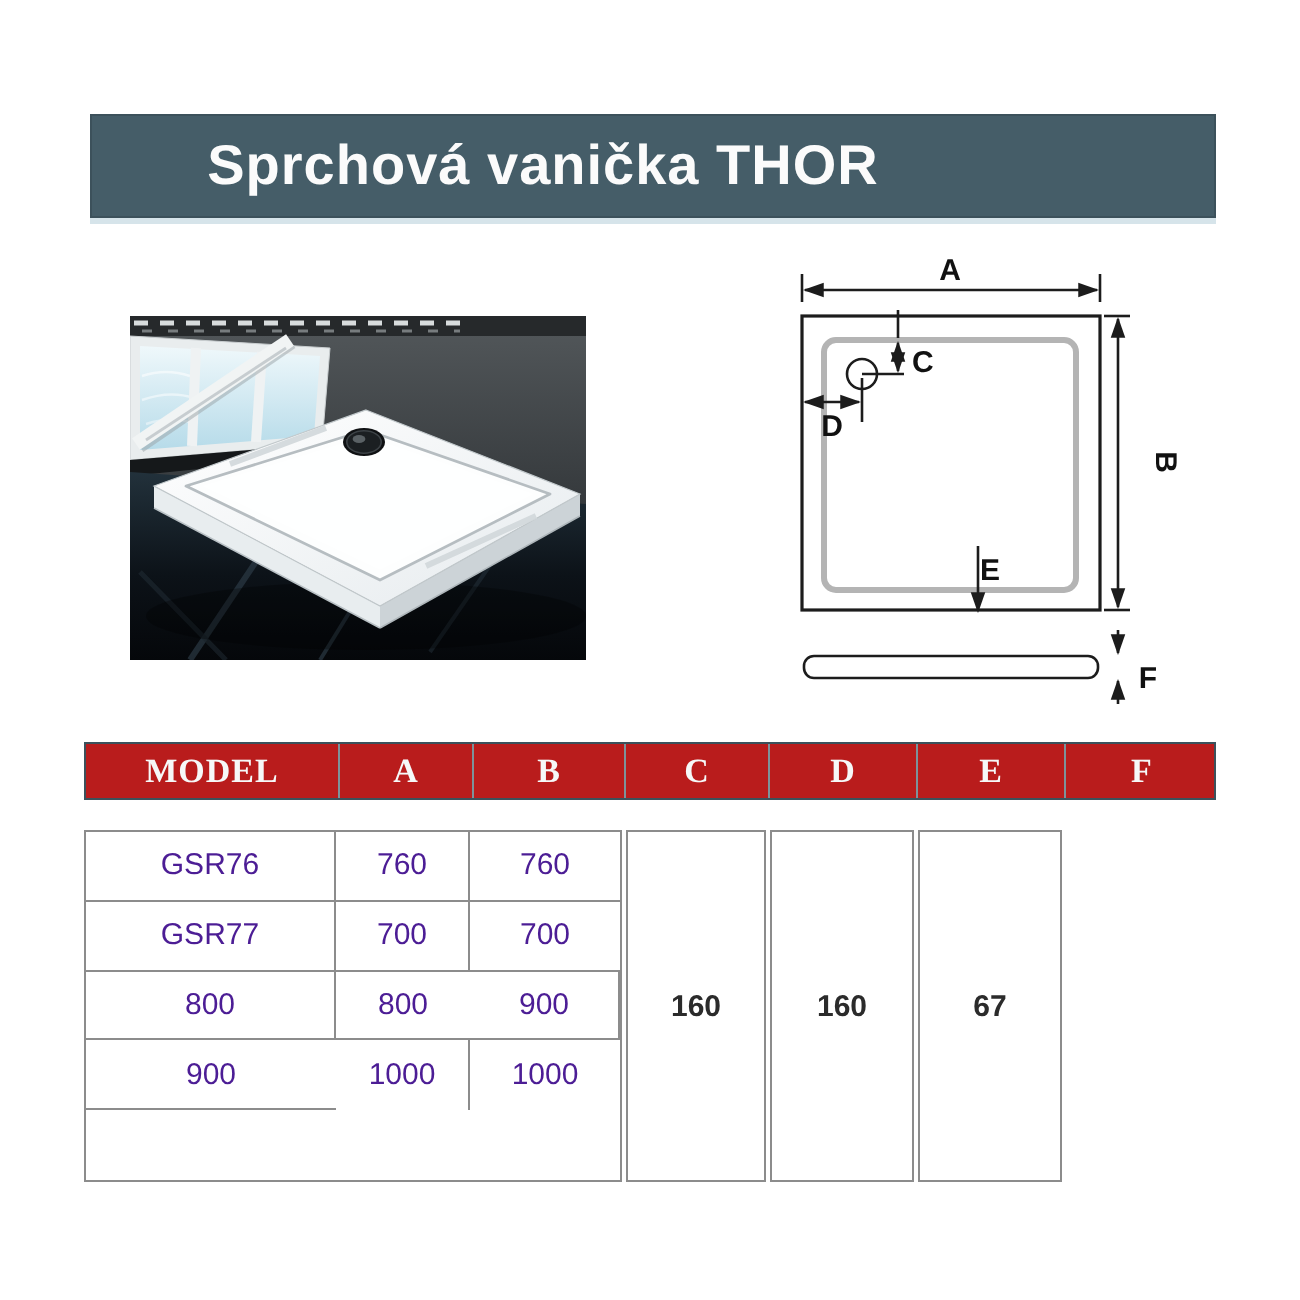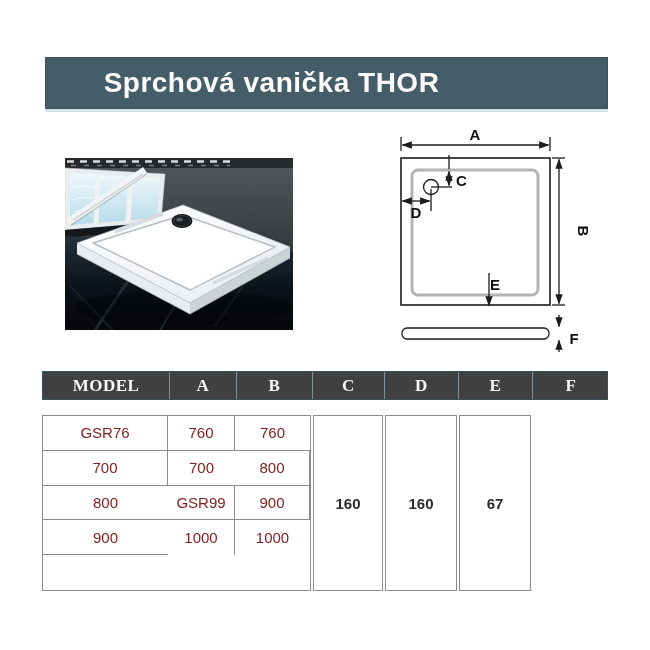--- a/index.html
+++ b/index.html
@@ -19,40 +19,40 @@
     padding-right:110px;white-space:nowrap;
   }
   
   .photo{position:absolute;left:65px;top:158px;width:228px;height:172px;}
   
   .diagram{position:absolute;left:388px;top:123px;width:210px;height:240px;}
   .dim-label{font-family:"Liberation Sans",sans-serif;font-size:15px;font-weight:bold;fill:#111111;}
   
   .tbl-header{
     position:absolute;left:42px;top:371px;width:566px;height:29px;
-    background:#404040;border:1px solid #3c515b;box-sizing:border-box;
+    background:#b91c1c;border:1px solid #3c515b;box-sizing:border-box;
     display:grid;grid-template-columns:126px 67px 76px 72px 74px 74px 77px;
   }
   .tbl-header .hcell{
     display:flex;align-items:center;justify-content:center;
     color:#f6f8f8;font-family:"Liberation Serif",serif;font-weight:bold;font-size:17px;
     border-left:1px solid #7d929b;letter-spacing:.5px;box-sizing:border-box;
   }
   .tbl-header .hcell:first-child{border-left:none;}
   .tbl-body{
     position:absolute;left:42px;top:415px;width:566px;height:176px;
     display:grid;grid-template-columns:126px 67px 76px 72px 74px 74px 77px;
   }
   .grp{
     grid-column:1/4;border:1px solid #8c8c8c;box-sizing:border-box;
     display:grid;grid-template-columns:125px 67px 1fr;grid-template-rows:repeat(5,1fr);
   }
   .cell{
     display:flex;align-items:center;justify-content:center;
-    font-size:15px;color:#7f1d1d;box-sizing:border-box;
+    font-size:15px;color:#4c1d95;box-sizing:border-box;
     border-bottom:1px solid #8c8c8c;
   }
   .cell.col-a,.cell.col-model{border-right:1px solid #8c8c8c;}
   .cell.last-row{border-bottom:none;}
   .merged{
     border:1px solid #8c8c8c;box-sizing:border-box;margin-left:2px;
     display:flex;align-items:center;justify-content:center;
     font-size:15px;color:#2b2b2b;font-weight:bold;
   }
 </style>
@@ -202,27 +202,27 @@
     <div class="hcell">E</div>
     <div class="hcell">F</div>
   </div>
 
   <div class="tbl-body">
     <div class="grp">
       <div class="cell col-model">GSR76</div>
       <div class="cell col-a">760</div>
       <div class="cell col-b">760</div>
 
+      <div class="cell col-model">GSR77</div>
       <div class="cell col-a">700</div>
       <div class="cell col-b">700</div>
 
       <div class="cell col-a">800</div>
       <div class="cell col-b">800</div>
 
-      <div class="cell col-model">GSR99</div>
       <div class="cell col-a">900</div>
       <div class="cell col-b">900</div>
 
       <div class="cell col-a last-row">1000</div>
       <div class="cell col-b last-row">1000</div>
     </div>
     <div class="merged">160</div>
     <div class="merged">160</div>
     <div class="merged">67</div>
   </div>

